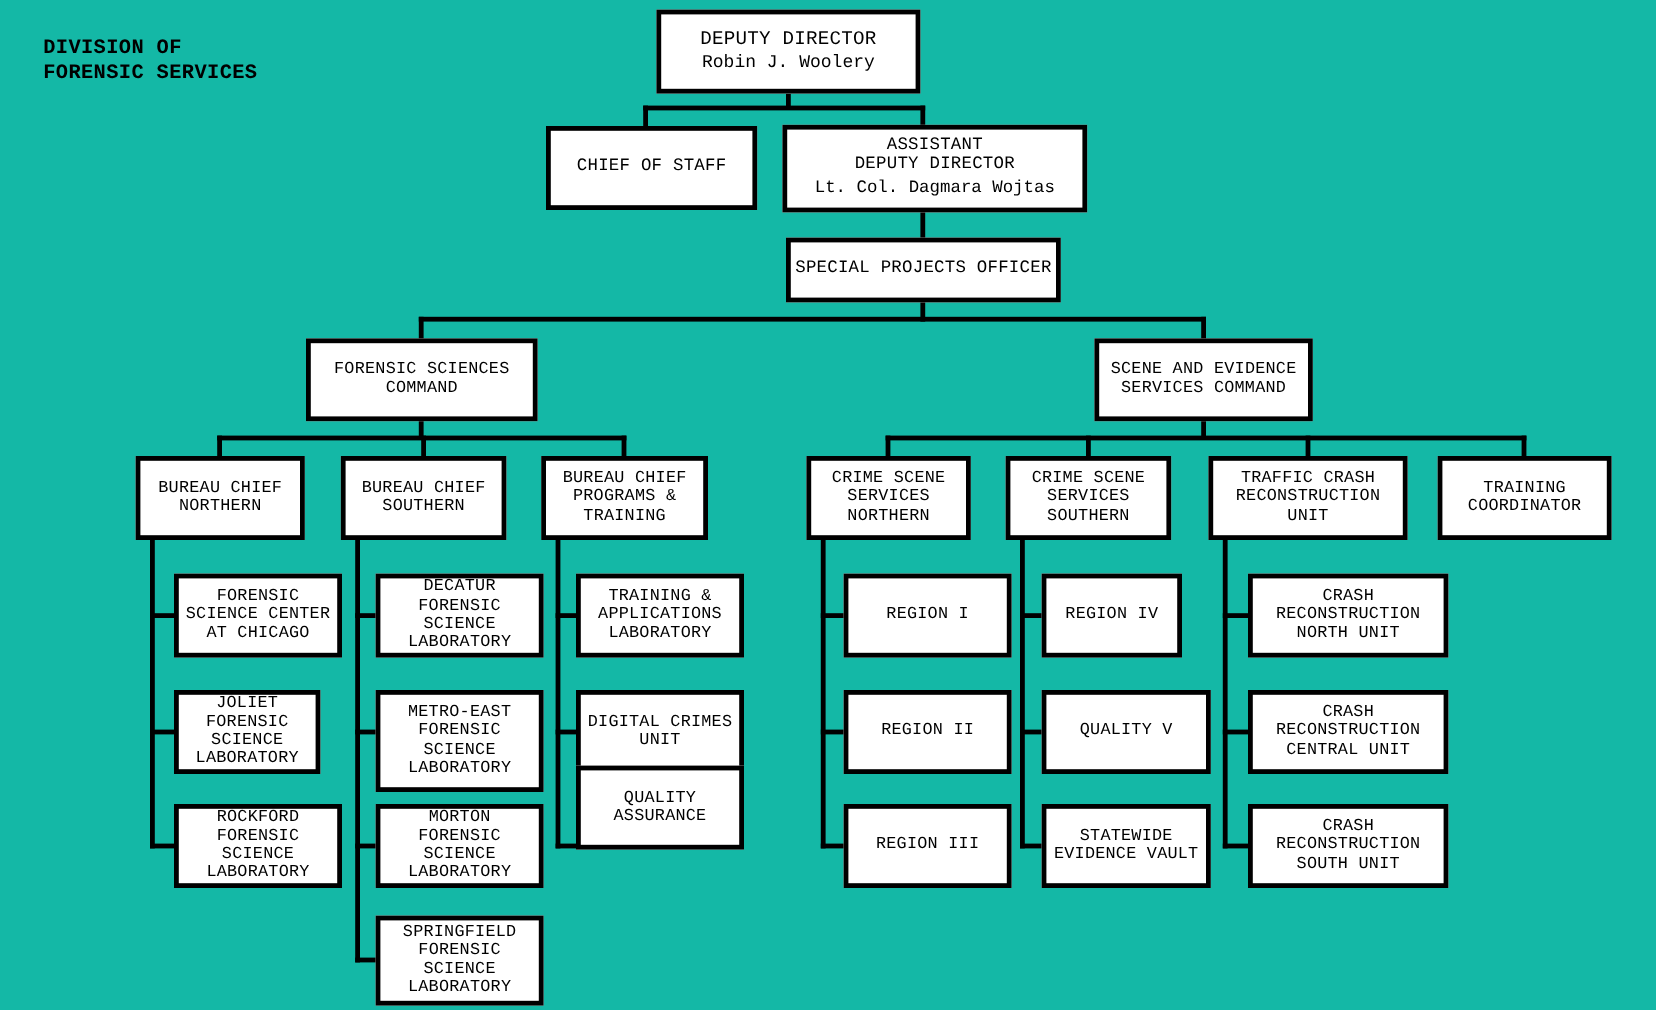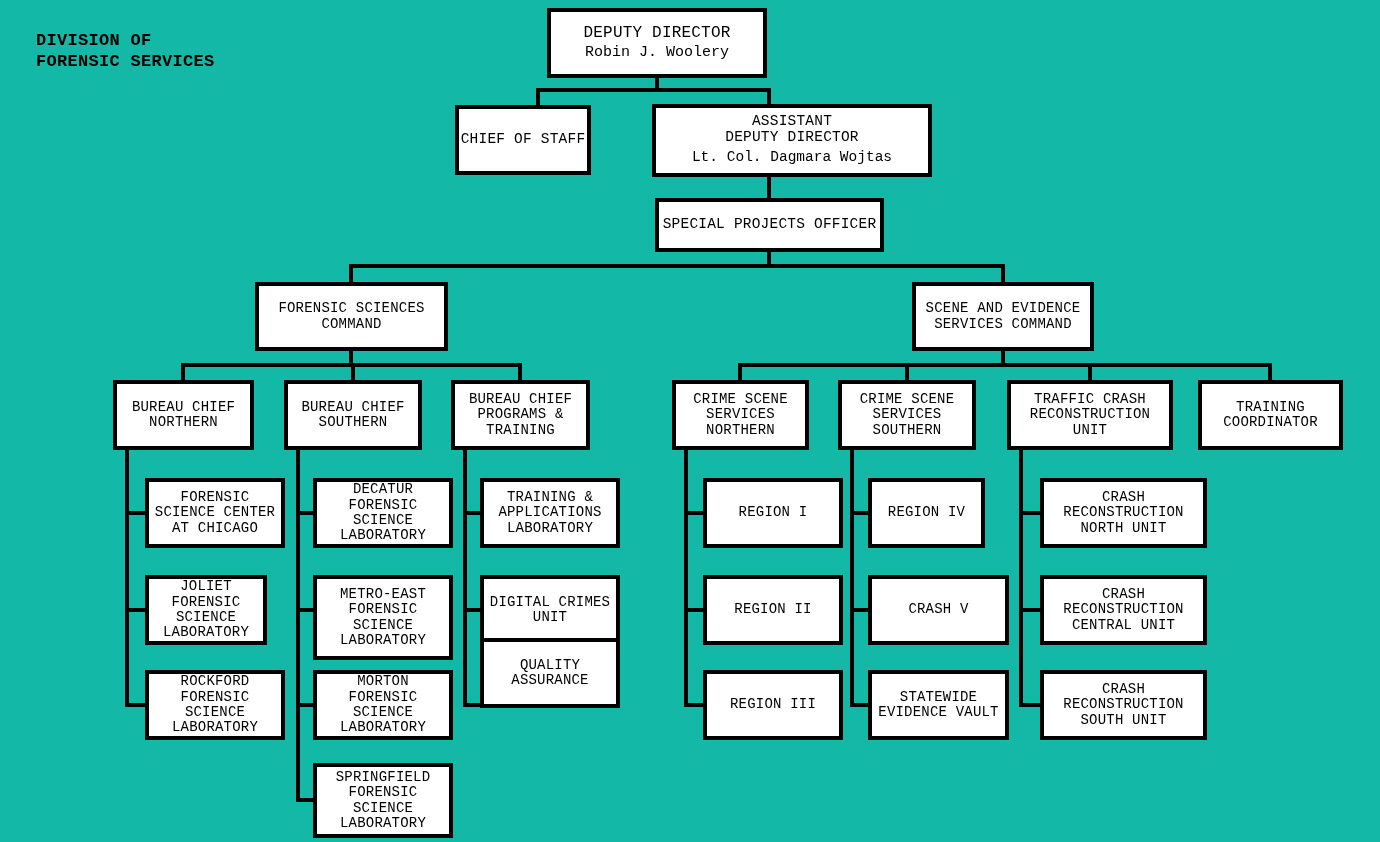--- a/index.html
+++ b/index.html
@@ -80,25 +80,25 @@
   <div class="line" style="left:850px;top:703px;width:22px;height:4px"></div>
   <div class="line" style="left:1019px;top:511px;width:25px;height:4px"></div>
   <div class="line" style="left:1019px;top:608px;width:25px;height:4px"></div>
   <div class="line" style="left:1019px;top:703px;width:25px;height:4px"></div>
 
   <div class="node" style="left:547px;top:8px;width:220px;height:70px">
     <span class="lbl xl">DEPUTY DIRECTOR</span>
     <span class="person">Robin J. Woolery</span>
   </div>
 
-  <div class="node" style="left:455px;top:105px;width:136px;height:70px">
+  <div class="node" style="left:455px;top:105px;width:176px;height:70px">
     <span class="lbl md">CHIEF OF STAFF</span>
   </div>
 
-  <div class="node" style="left:652px;top:104px;width:280px;height:73px">
+  <div class="node" style="left:652px;top:104px;width:254px;height:73px">
     <span class="lbl md">ASSISTANT
 DEPUTY DIRECTOR</span>
     <span class="person sm">Lt. Col. Dagmara Wojtas</span>
   </div>
 
   <div class="node" style="left:655px;top:198px;width:229px;height:54px">
     <span class="lbl md">SPECIAL PROJECTS OFFICER</span>
   </div>
 
   <div class="node" style="left:255px;top:282px;width:193px;height:69px">
@@ -223,21 +223,21 @@
 
   <div class="node" style="left:703px;top:670px;width:140px;height:70px">
     <span class="lbl">REGION III</span>
   </div>
 
   <div class="node" style="left:868px;top:478px;width:117px;height:70px">
     <span class="lbl">REGION IV</span>
   </div>
 
   <div class="node" style="left:868px;top:575px;width:141px;height:70px">
-    <span class="lbl">CRASH V</span>
+    <span class="lbl">QUALITY V</span>
   </div>
 
   <div class="node" style="left:868px;top:670px;width:141px;height:70px">
     <span class="lbl">STATEWIDE
 EVIDENCE VAULT</span>
   </div>
 
   <div class="node" style="left:1040px;top:478px;width:167px;height:70px">
     <span class="lbl">CRASH
 RECONSTRUCTION

